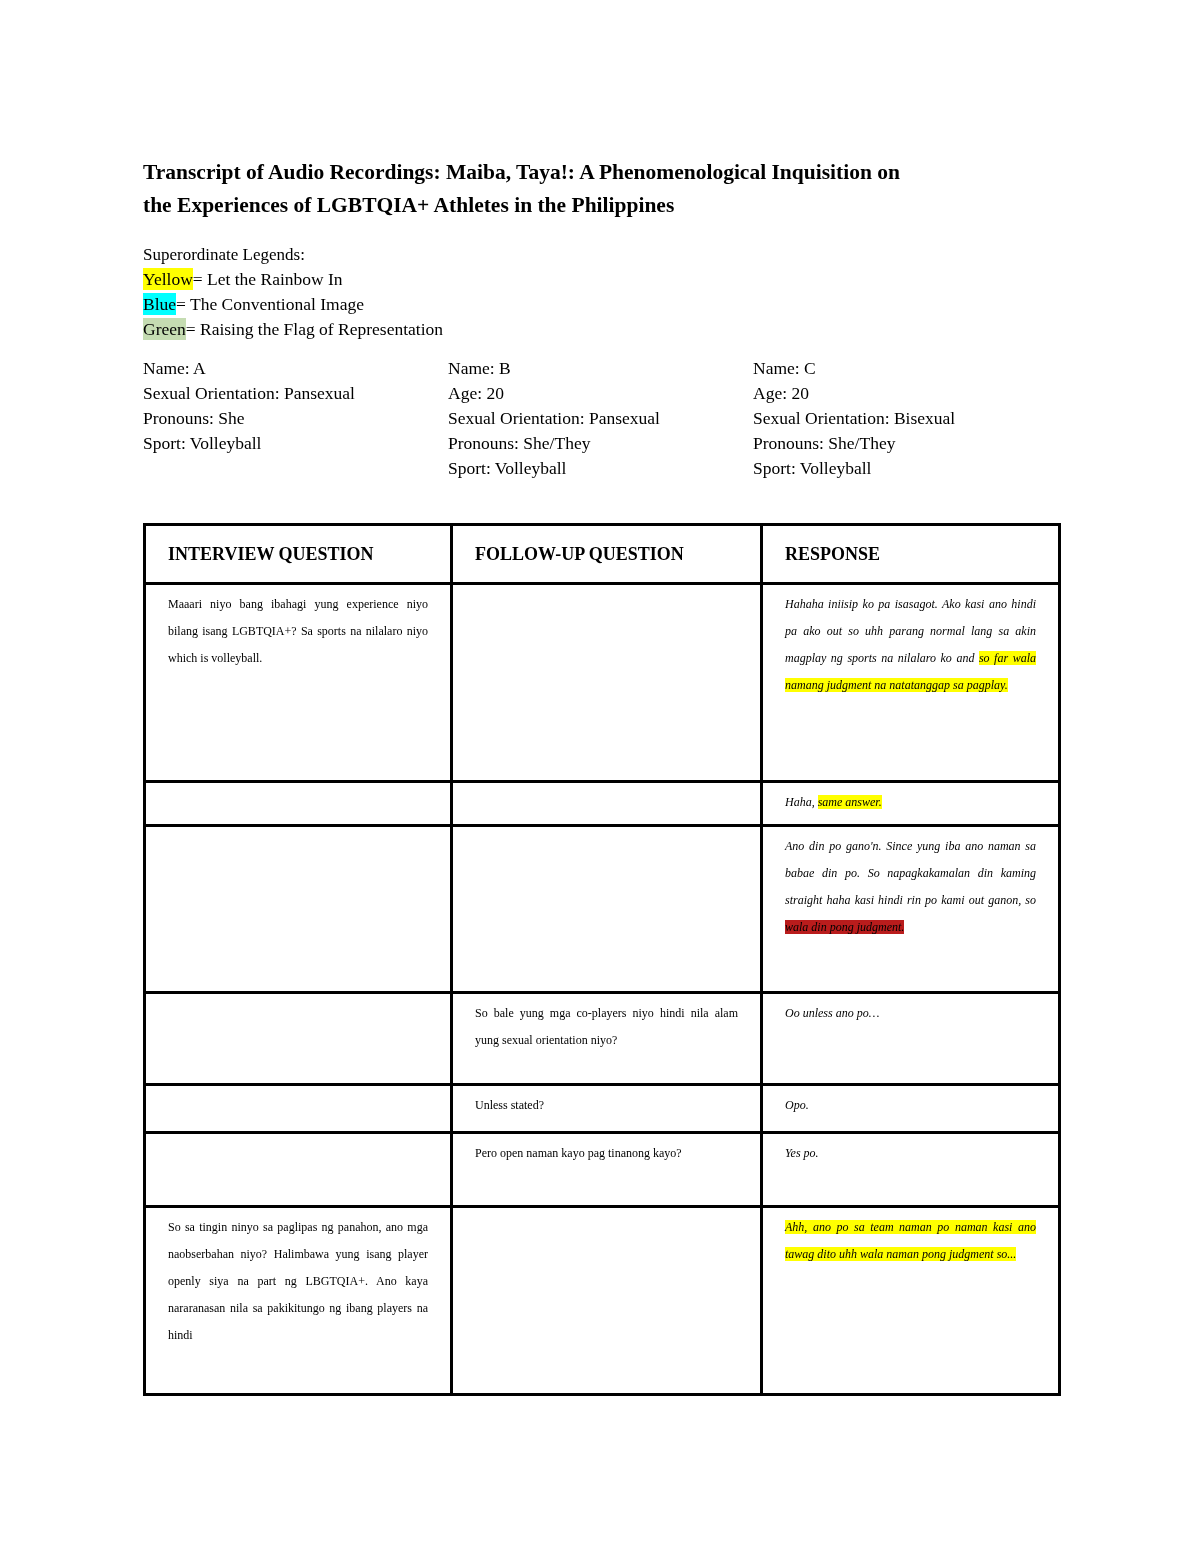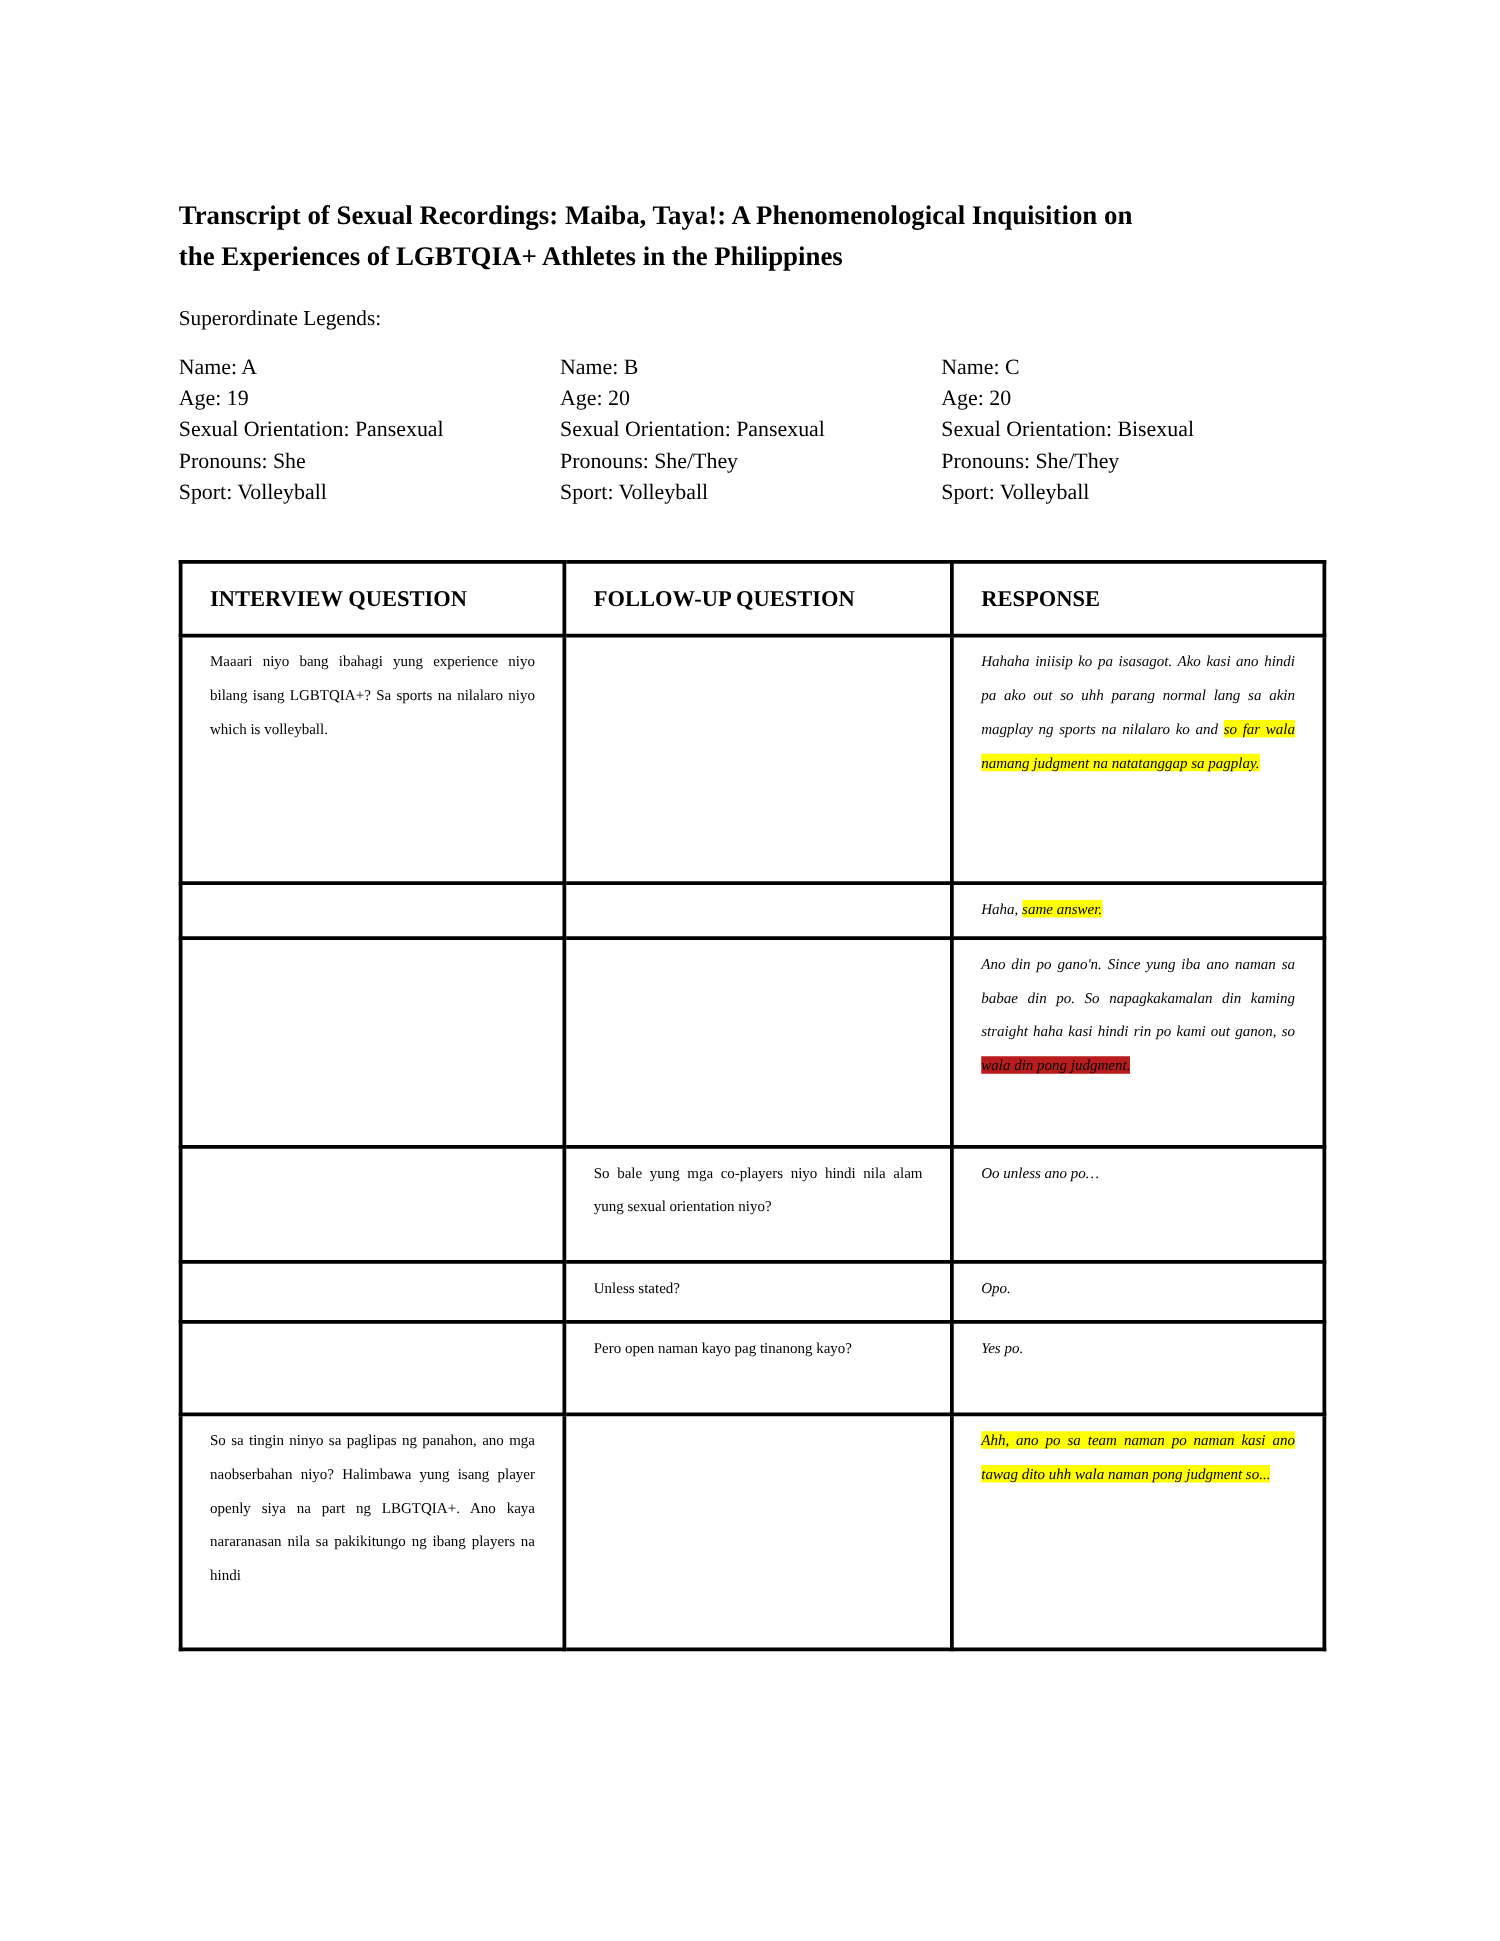--- a/index.html
+++ b/index.html
@@ -84,29 +84,33 @@
   tbody tr:nth-child(5) { height: 48px; }
   tbody tr:nth-child(6) { height: 74px; }
   tbody tr:nth-child(7) { height: 188px; }
 </style>
 </head>
 <body>
 
 <div class="canvas">
   <div class="page">
 
-    <h1 class="doc-title"><span>Transcript of Sexual Recordings: Maiba, Taya!: A Phenomenological Inquisition on</span><br><span>the Experiences of LGBTQIA+ Athletes in the Philippines</span></h1>
+    <h1 class="doc-title"><span>Transcript of Audio Recordings: Maiba, Taya!: A Phenomenological Inquisition on</span><br><span>the Experiences of LGBTQIA+ Athletes in the Philippines</span></h1>
 
     <p class="legend-heading">Superordinate Legends:</p>
 
+    <div class="legend-list" id="legend-list">
+        <p class="legend-line"><span class="legend-swatch" style="background-color: rgb(255, 255, 0);">Yellow</span><span>= Let the Rainbow In</span></p>
+        <p class="legend-line"><span class="legend-swatch" style="background-color: rgb(0, 255, 255);">Blue</span><span>= The Conventional Image</span></p>
+        <p class="legend-line"><span class="legend-swatch" style="background-color: rgb(197, 220, 178);">Green</span><span>= Raising the Flag of Representation</span></p>
+      </div>
 
     <div class="participants" id="participants">
         <div class="participant">
           <p>Name: A</p>
-          <p>Age: 19</p>
           <p>Sexual Orientation: Pansexual</p>
           <p>Pronouns: She</p>
           <p>Sport: Volleyball</p>
         </div>
         <div class="participant">
           <p>Name: B</p>
           <p>Age: 20</p>
           <p>Sexual Orientation: Pansexual</p>
           <p>Pronouns: She/They</p>
           <p>Sport: Volleyball</p>

